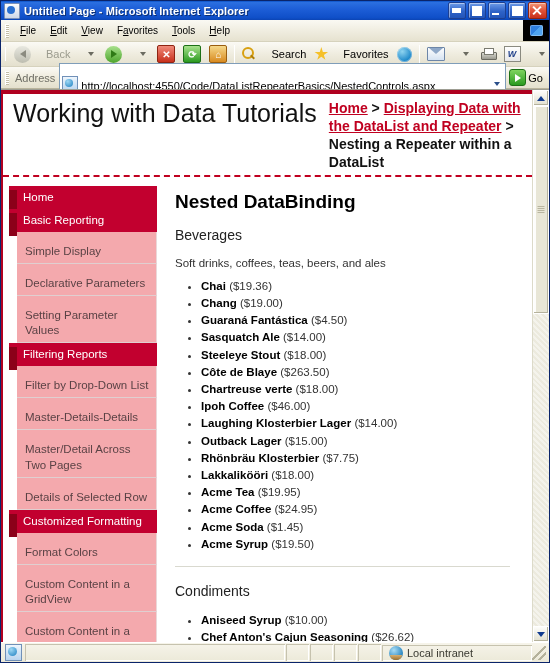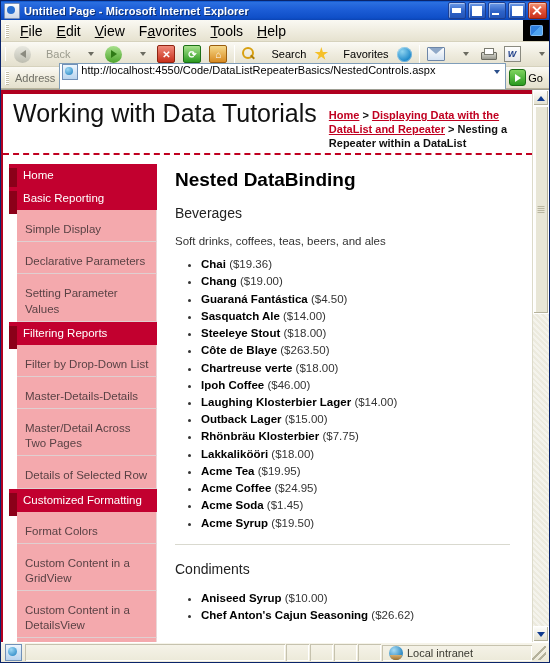--- a/index.html
+++ b/index.html
@@ -90,21 +90,21 @@
     border-bottom: 1px solid #d6d2bd;
     padding-left: 4px;
     position: relative;
   }
   .gripper {
     width: 3px; height: 14px; margin-right: 4px;
     background: repeating-linear-gradient(to bottom,#fff 0 1px,#c2bda6 1px 2px);
     border-left: 1px solid #fff;
   }
   .menuitem {
-    font-size: 14px; color: #000;
+    font-size: 10px; color: #000;
     padding: 3px 7px;
     white-space: nowrap;
   }
   .menuitem u { text-decoration: underline; }
   .ie-logo {
     position: absolute; right: 0; top: 0;
     width: 26px; height: 21px;
     background: #000;
     display: flex; align-items: center; justify-content: center;
   }
@@ -234,21 +234,21 @@
     background: linear-gradient(to bottom,#fbfaf5,#ece9d8 60%,#e4e0ce);
     display: flex; align-items: center;
     padding: 0 2px 0 4px; box-sizing: border-box;
     border-bottom: 1px solid #b9b49c;
   }
   .addr-label { font-size: 11px; color: #6f6f66; margin: 0 4px 0 2px; }
   .addr-input {
     flex: 1 1 auto; height: 30px;
     background: #fff;
     border: 1px solid #7f9db9;
-    display: flex; align-items: flex-start;
+    display: flex; align-items: flex-end;
     padding: 0 1px; box-sizing: border-box;
   }
   .addr-favicon {
     width: 14px; height: 14px; flex: 0 0 14px; margin: 0 3px 0 1px;
     background: linear-gradient(to bottom,#eef6fd,#b9d4ee);
     border: 1px solid #7090b8;
     position: relative;
   }
   .addr-favicon::after {
     content: ""; position: absolute; left: 2px; top: 2px;
@@ -307,23 +307,23 @@
   }
   .site-title {
     font-size: 25px; color: #111;
     font-weight: normal;
     white-space: nowrap;
     flex: 0 0 auto;
     line-height: 1.1;
     padding-top: 2px;
   }
   .breadcrumb {
-    font-size: 11px; font-weight: bold;
+    font-size: 14px; font-weight: bold;
     color: #111; line-height: 1.28;
-    margin-left: 12px; margin-top: 10px;
+    margin-left: 12px; margin-top: 2px;
     max-width: 232px;
   }
   .breadcrumb a {
     color: #c00020; text-decoration: underline;
   }
   .breadcrumb .sep { color: #111; font-weight: bold; }
 
   .body-cols { display: flex; align-items: flex-start; }
 
   

